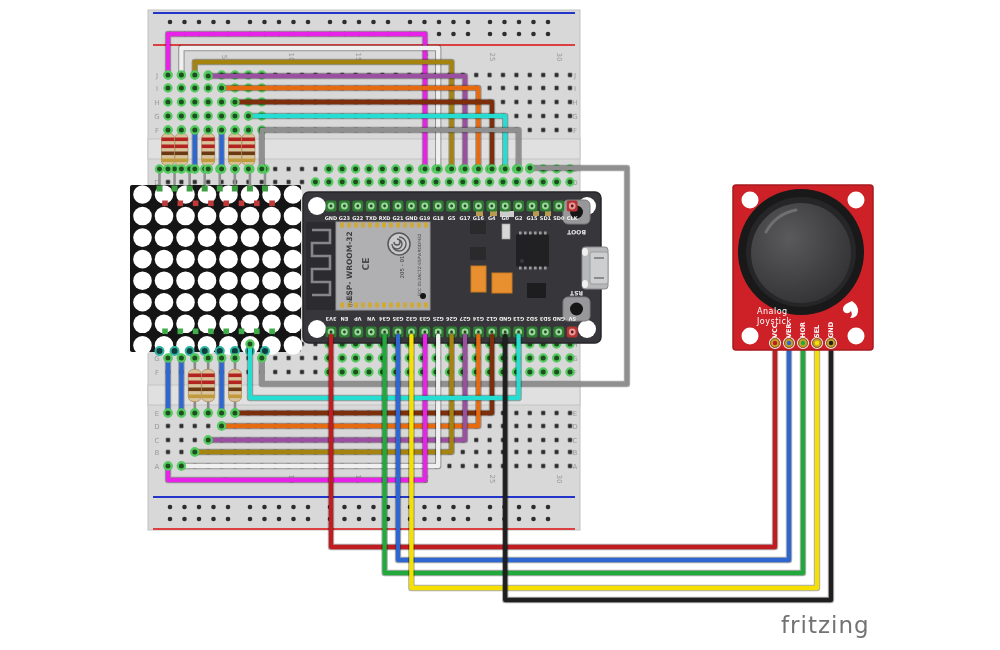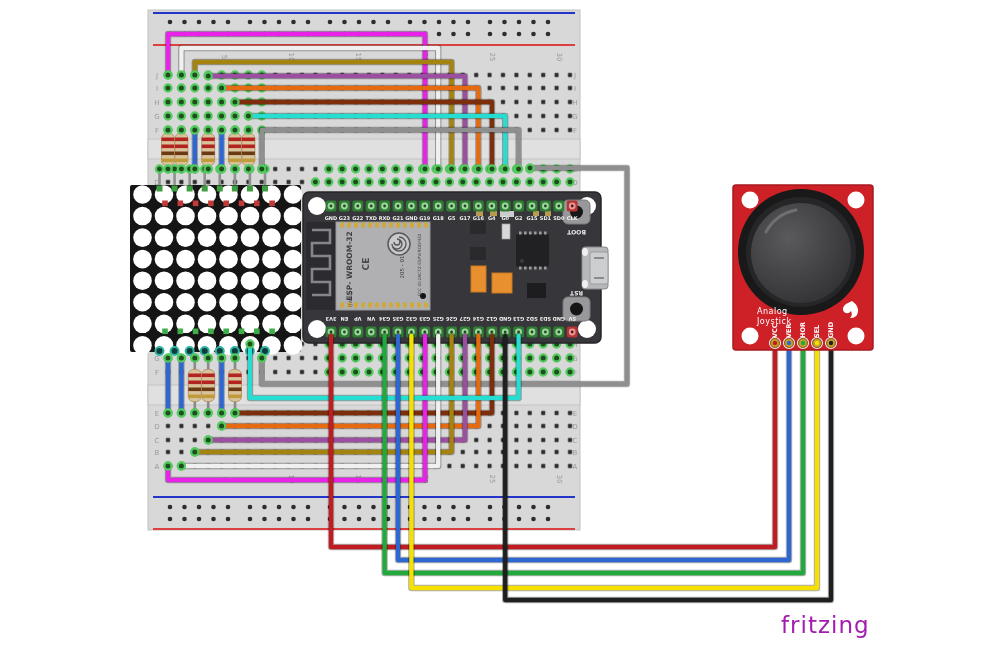--- a/index.html
+++ b/index.html
@@ -1,20 +1,20 @@
 <!DOCTYPE html>
 <html><head>
 <meta charset="utf-8">
 <style>
   html,body{margin:0;padding:0;background:#ffffff;width:1000px;height:650px;overflow:hidden;
     font-family:"DejaVu Sans", sans-serif;}
   .stage{position:relative;width:1000px;height:650px;background:#fff;}
   svg{position:absolute;left:0;top:0;}
   .watermark{position:absolute;left:781px;top:612px;font-size:23px;font-weight:500;
-    color:#a21caf;letter-spacing:1px;font-family:"DejaVu Sans", sans-serif;}
+    color:#737373;letter-spacing:1px;font-family:"DejaVu Sans", sans-serif;}
   text{font-family:"DejaVu Sans", sans-serif;}
 </style>
 </head>
 <body>
 
 <div class="stage">
   <svg id="scene" width="1000" height="650" viewBox="0 0 1000 650">
     <g id="layer-breadboard">
         <rect x="148" y="10" width="432" height="520" fill="#d8d8d8" stroke="#c2c2c2" stroke-width="1"></rect>
         <rect x="148" y="139" width="432" height="20" fill="#e0e0e0" stroke="#c4c4c4" stroke-width="1"></rect>

